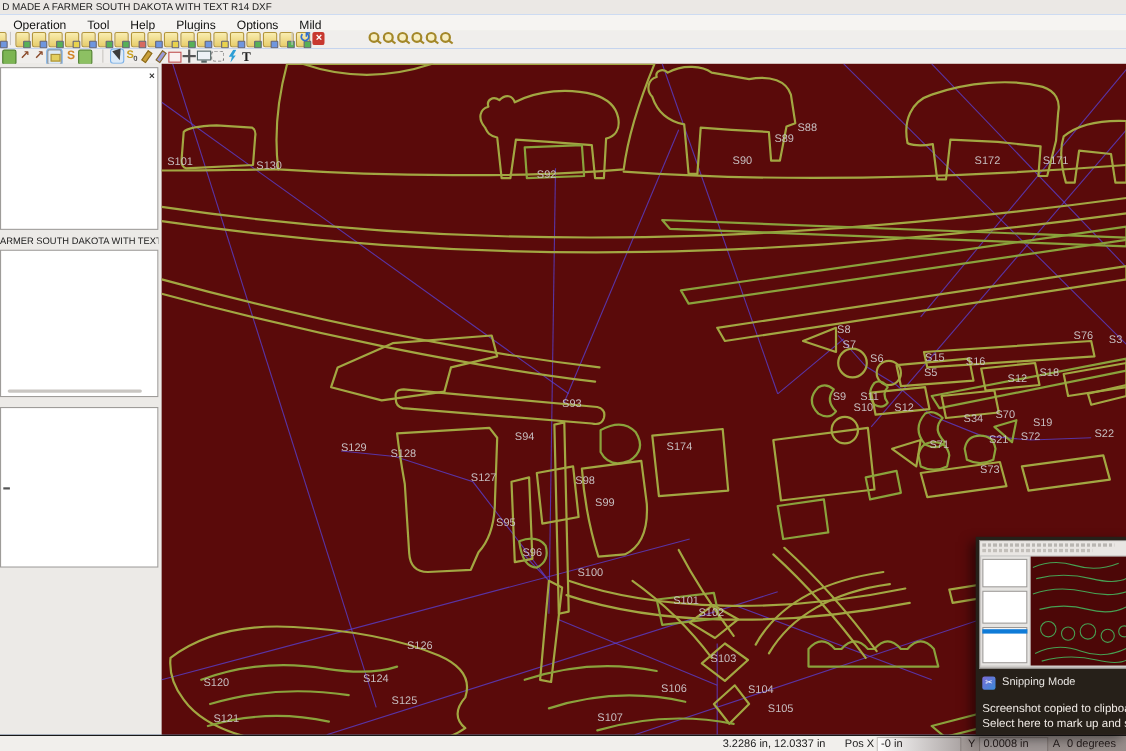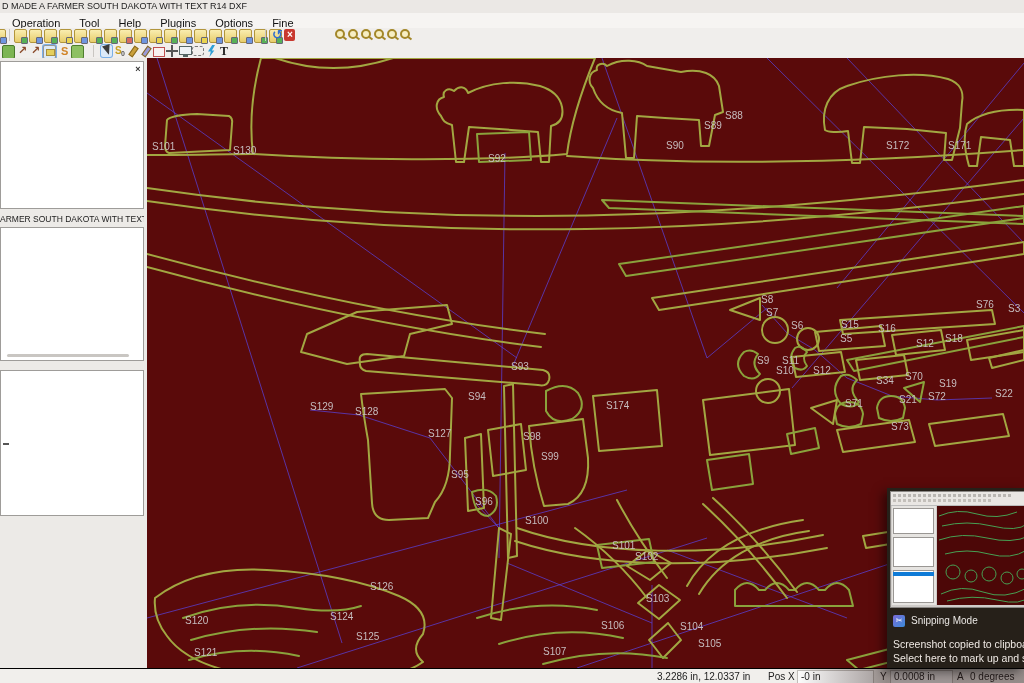--- a/index.html
+++ b/index.html
@@ -76,21 +76,21 @@
   #notif-appname{position:absolute;left:24px;top:127px;font-size:10px;color:#e9e6e3;}
   .notif-line{position:absolute;left:6px;width:200px;font-size:10.5px;color:#efe9e4;white-space:nowrap;}
 </style>
 </head>
 <body>
 
 <div id="app">
 
   <div id="titlebar">D MADE A FARMER SOUTH DAKOTA WITH TEXT R14 DXF</div>
 
-  <div id="menubar"><span class="menu-item">Operation</span><span class="menu-item">Tool</span><span class="menu-item">Help</span><span class="menu-item">Plugins</span><span class="menu-item">Options</span><span class="menu-item">Fine</span></div>
+  <div id="menubar"><span class="menu-item">Operation</span><span class="menu-item">Tool</span><span class="menu-item">Help</span><span class="menu-item">Plugins</span><span class="menu-item">Options</span><span class="menu-item">Mild</span></div>
 
   <div id="tb1">
     <div class="tbgrp" style="left:-9px"><span class="tbi ic-y d-b"></span><span class="tbsep"></span></div>
     <div class="tbgrp" id="tb1g1" style="left:12px"><span class="tbi ic-y d-g"></span><span class="tbi ic-y d-b"></span><span class="tbi ic-y d-g"></span><span class="tbi ic-y d-y"></span><span class="tbi ic-y d-b"></span><span class="tbi ic-y d-g"></span><span class="tbi ic-y d-g"></span><span class="tbi ic-y d-r"></span><span class="tbi ic-y d-b"></span><span class="tbi ic-y d-y"></span><span class="tbi ic-y d-g"></span><span class="tbi ic-y d-b"></span><span class="tbi ic-y d-y"></span><span class="tbi ic-y d-b"></span><span class="tbi ic-y d-g"></span><span class="tbi ic-y d-b"></span><span class="tbi ic-y d-g"></span><span class="tbi ic-y d-g"></span><span class="tbi ic-x"></span></div>
     <div class="tbgrp" id="tb1g1b" style="left:262px"><span class="tbsep"></span><span class="tbi ic-undo"></span></div>
     <div class="tbgrp" id="tb1g2" style="left:332px"><span class="tbi ic-mag"></span><span class="tbi ic-mag"></span><span class="tbi ic-mag"></span><span class="tbi ic-mag"></span><span class="tbi ic-mag"></span><span class="tbi ic-mag"></span></div>
   </div>
 
   <div id="tb2">
     <div class="tbgrp" id="tb2g1" style="left:0"><span class="tbi ic-gdoor"></span><span class="tbi ic-arr"></span><span class="tbi ic-arr"></span><span class="tbi ic-plate pressed"></span><span class="tbi ic-s"></span><span class="tbi ic-gflag"></span></div>

